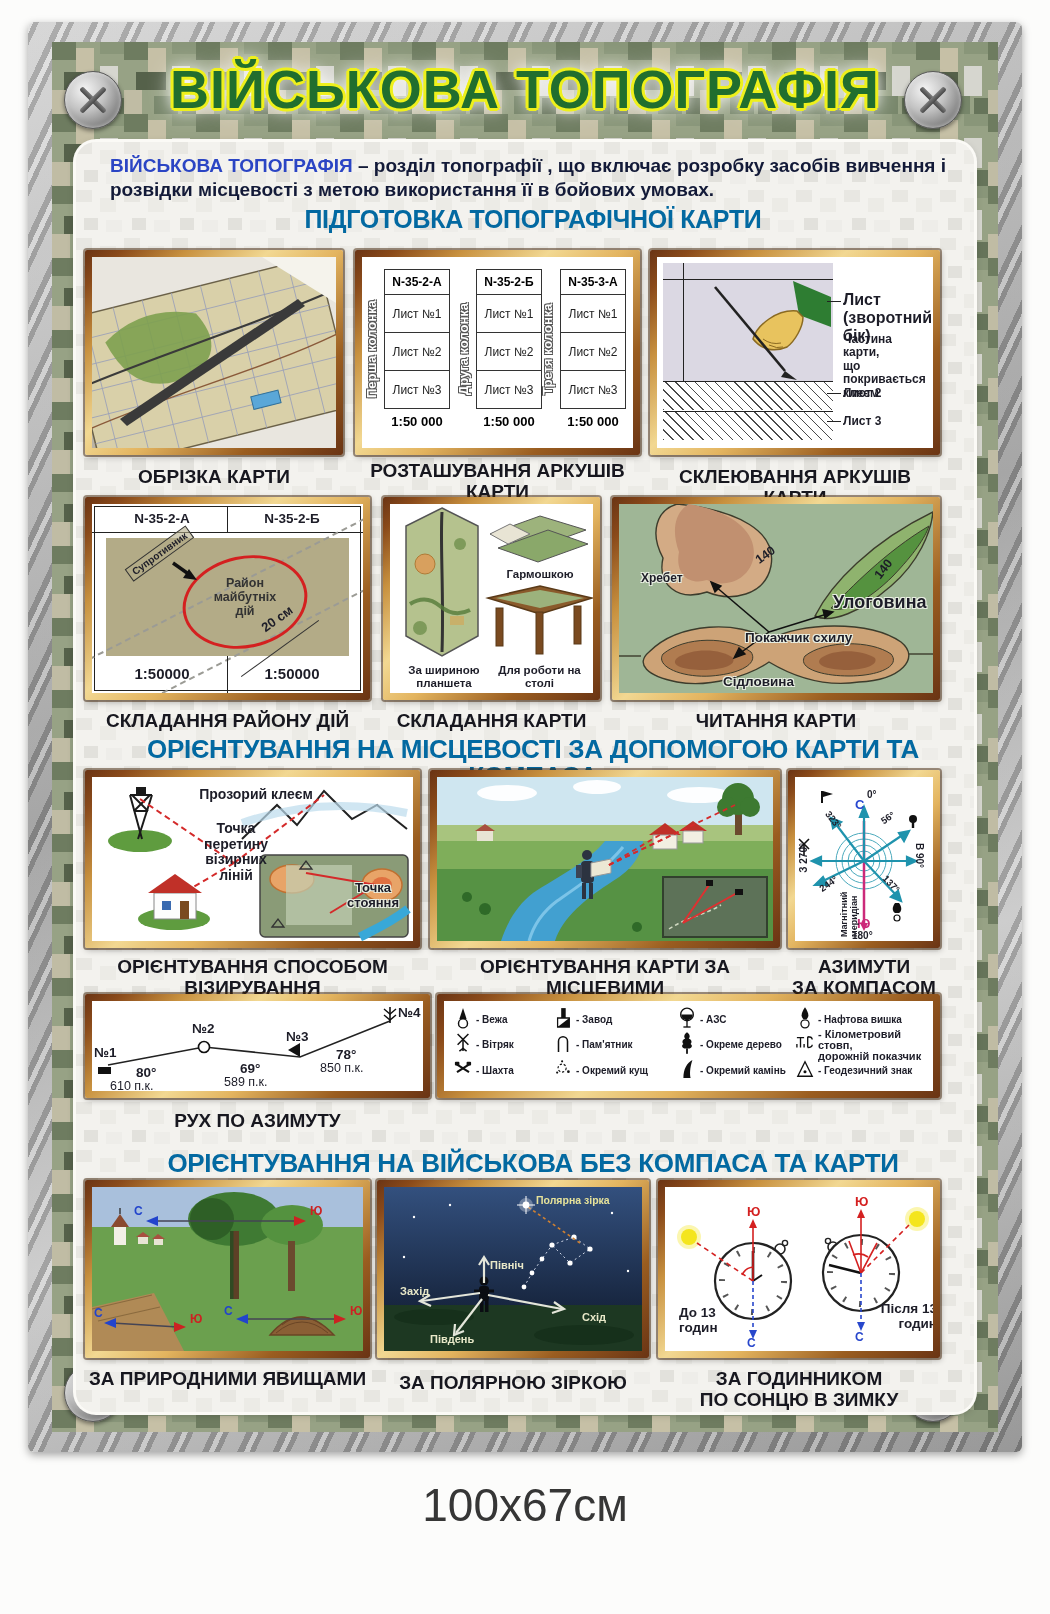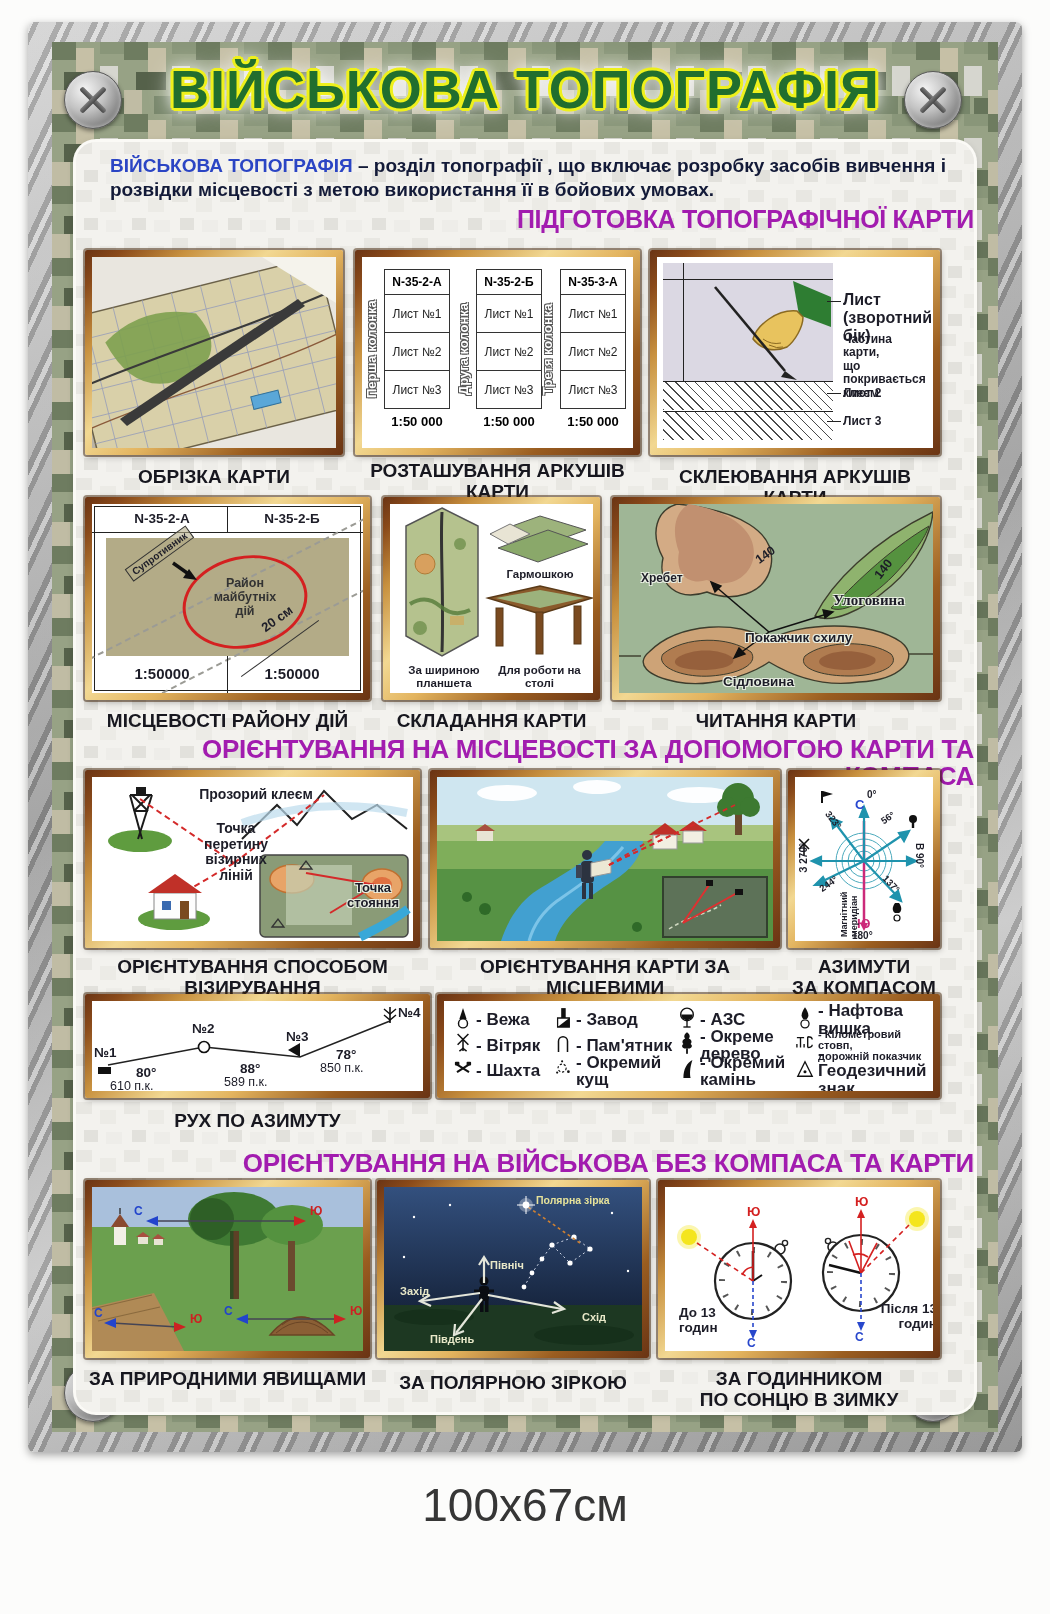--- a/index.html
+++ b/index.html
@@ -18,39 +18,39 @@
     background:radial-gradient(circle at 35% 32%,#f5f5f5,#c2c2c2 40%,#898989 70%,#636363 95%);
     box-shadow:0 2px 4px rgba(0,0,0,.45), inset 0 0 4px rgba(255,255,255,.6);}
   .screw i{position:absolute;left:50%;top:50%;width:34px;height:5px;background:linear-gradient(#7d7d7d,#474747);border-radius:2px;}
   .screw i.a{transform:translate(-50%,-50%) rotate(45deg);}
   .screw i.b{transform:translate(-50%,-50%) rotate(-45deg);}
   .content{position:absolute;left:48px;top:120px;width:898px;height:1270px;border-radius:20px;background:#f2f1ed;
     box-shadow:0 0 0 3px #fbfaf6,0 2px 8px rgba(0,0,0,.25);}
   .mottle{position:absolute;inset:0;border-radius:20px;overflow:hidden;}
   .intro{position:absolute;top:12px;left:34px;width:840px;font-weight:800;font-size:19px;line-height:1.28;color:#131a38;}
   .intro .term{color:#2b45c4;}
-  .sect{position:absolute;left:0;width:100%;text-align:right;font-weight:800;color:#a21caf;letter-spacing:-.3px;line-height:1.05;}
+  .sect{position:absolute;left:8px;width:100%;text-align:center;font-weight:800;color:#0369a1;letter-spacing:-.3px;line-height:1.05;}
   .gframe{position:absolute;border-radius:2px;
     background:linear-gradient(135deg,#6a3414 0%,#8a4a1a 8%,#c8913f 22%,#f2d892 40%,#e3b45f 55%,#9a5d20 78%,#6a3414 100%);
     box-shadow:0 0 0 2px rgba(70,40,12,.5),1px 2px 6px rgba(0,0,0,.3);}
   .gwhite{position:absolute;inset:7px;background:#ffffff;overflow:hidden;}
   .cap{position:absolute;font-weight:700;font-size:19px;line-height:1.12;color:#17171f;text-align:center;white-space:pre-line;}
   .sl{position:absolute;font-weight:700;font-size:13px;line-height:1.12;color:#1d1d28;white-space:pre-line;}
   .vlab{position:absolute;top:14px;height:156px;writing-mode:vertical-rl;transform:rotate(180deg);text-align:center;
     font-weight:700;font-size:13px;color:#fff;
     text-shadow:-1px -1px 0 #555,1px -1px 0 #555,-1px 1px 0 #555,1px 1px 0 #555;}
   .shcol{position:absolute;top:12px;width:66px;}
   .shhead{border:1.3px solid #333;font-weight:700;font-size:12px;text-align:center;padding:5px 0;}
   .shcell{border:1.3px solid #333;border-top:none;height:37px;display:flex;align-items:center;justify-content:center;font-size:12px;color:#222;}
   .shscale{text-align:center;font-weight:700;font-size:13px;padding-top:5px;}
   .hatch{position:absolute;background:repeating-linear-gradient(45deg,#4a4a4a 0 1px,transparent 1px 7px);border-top:1.6px solid #222;}
   .dash{position:absolute;border-top:2px dashed #9b9b95;}
   .symgrid{position:absolute;left:10px;top:6px;width:470px;display:grid;grid-template-columns:100px 124px 118px 128px;grid-auto-rows:25.6px;align-items:center;}
   .symitem{display:flex;align-items:center;gap:4px;}
-  .symitem .lbl{font-weight:700;font-size:17px;line-height:1.02;color:#1d1d28;white-space:pre-line;}
+  .symitem .lbl{font-weight:700;font-size:10px;line-height:1.02;color:#1d1d28;white-space:pre-line;}
   .size-label{position:absolute;top:1478px;left:0;width:100%;text-align:center;font-size:46px;color:#363636;}
   .outline-w{text-shadow:-1px -1px 0 #e9efe3,1px -1px 0 #e9efe3,-1px 1px 0 #e9efe3,1px 1px 0 #e9efe3;}
 </style>
 </head>
 <body>
 
 <div class="abs" style="inset:0;">
   <div class="board">
     <div class="camo">
       <svg width="100%" height="100%">
@@ -276,27 +276,27 @@
                 <polygon points="92,78 102,82 96,88"></polygon>
               <line x1="150" y1="128" x2="208" y2="110"></line>
                 <polygon points="214,108 204,106 206,114"></polygon>
               <line x1="150" y1="128" x2="120" y2="150"></line>
                 <polygon points="115,154 120,144 126,150"></polygon>
             </g>
           </svg>
           <div class="sl outline-w" style="left:22px;top:68px;font-size:12px;text-align:right;">Хребет</div>
           <div class="sl" style="left:136px;top:44px;font-size:12.5px;transform:rotate(-36deg);">140</div>
           <div class="sl" style="left:254px;top:58px;font-size:12.5px;transform:rotate(-52deg);">140</div>
-          <div class="sl outline-w" style="left:214px;top:88px;font-size:15px;font-family:Liberation Serif, serif;">Улоговина</div>
+          <div class="sl outline-w" style="left:214px;top:88px;font-size:18px;">Улоговина</div>
           <div class="sl outline-w" style="left:126px;top:126px;font-size:13.5px;">Покажчик схилу</div>
           <div class="sl outline-w" style="left:104px;top:170px;font-size:13.5px;">Сідловина</div>
         </div>
       </div>
 
-      <div class="cap" style="left:9px;top:568px;width:285px;">МІСЦЕВОСТІ РАЙОНУ ДІЙ</div>
+      <div class="cap" style="left:9px;top:568px;width:285px;">СКЛАДАННЯ РАЙОНУ ДІЙ</div>
       <div class="cap" style="left:307px;top:568px;width:217px;">СКЛАДАННЯ КАРТИ</div>
       <div class="cap" style="left:536px;top:568px;width:328px;">ЧИТАННЯ КАРТИ</div>
 
       <div class="sect" style="top:594px;font-size:26px;">ОРІЄНТУВАННЯ НА МІСЦЕВОСТІ ЗА ДОПОМОГОЮ КАРТИ ТА КОМПАСА</div>
 
       <div class="gframe" style="left:9px;top:628px;width:335px;height:178px;">
         <div class="gwhite">
           <svg viewBox="0 0 321 164" width="100%" height="100%">
             <ellipse cx="48" cy="64" rx="32" ry="11" fill="#5f9c3f"></ellipse>
             <g stroke="#1a1a1a" stroke-width="2" fill="none">
@@ -463,21 +463,21 @@
             <polygon points="208,56 208,42 196,49" fill="#111"></polygon>
             <line x1="298" y1="6" x2="298" y2="22" stroke="#111" stroke-width="1.6"></line>
             <path d="M292,8 L298,13 L304,8 M292,14 L298,19 L304,14" stroke="#111" stroke-width="1.4" fill="none"></path>
           </svg>
           <div class="sl" style="left:2px;top:44px;font-size:13.5px;">№1</div>
           <div class="sl" style="left:100px;top:20px;font-size:13.5px;">№2</div>
           <div class="sl" style="left:194px;top:28px;font-size:13.5px;">№3</div>
           <div class="sl" style="left:306px;top:4px;font-size:13.5px;">№4</div>
           <div class="sl" style="left:44px;top:64px;font-size:13.5px;">80°</div>
           <div class="sl" style="left:18px;top:78px;font-size:12.5px;font-weight:400;">610 п.к.</div>
-          <div class="sl" style="left:148px;top:60px;font-size:13.5px;">88°</div>
+          <div class="sl" style="left:148px;top:60px;font-size:13.5px;">69°</div>
           <div class="sl" style="left:132px;top:74px;font-size:12.5px;font-weight:400;">589 п.к.</div>
           <div class="sl" style="left:244px;top:46px;font-size:13.5px;">78°</div>
           <div class="sl" style="left:228px;top:60px;font-size:12.5px;font-weight:400;">850 п.к.</div>
         </div>
       </div>
 
       <div class="gframe" style="left:361px;top:852px;width:503px;height:104px;">
         <div class="gwhite">
           <div class="symgrid">
             <div class="symitem">

